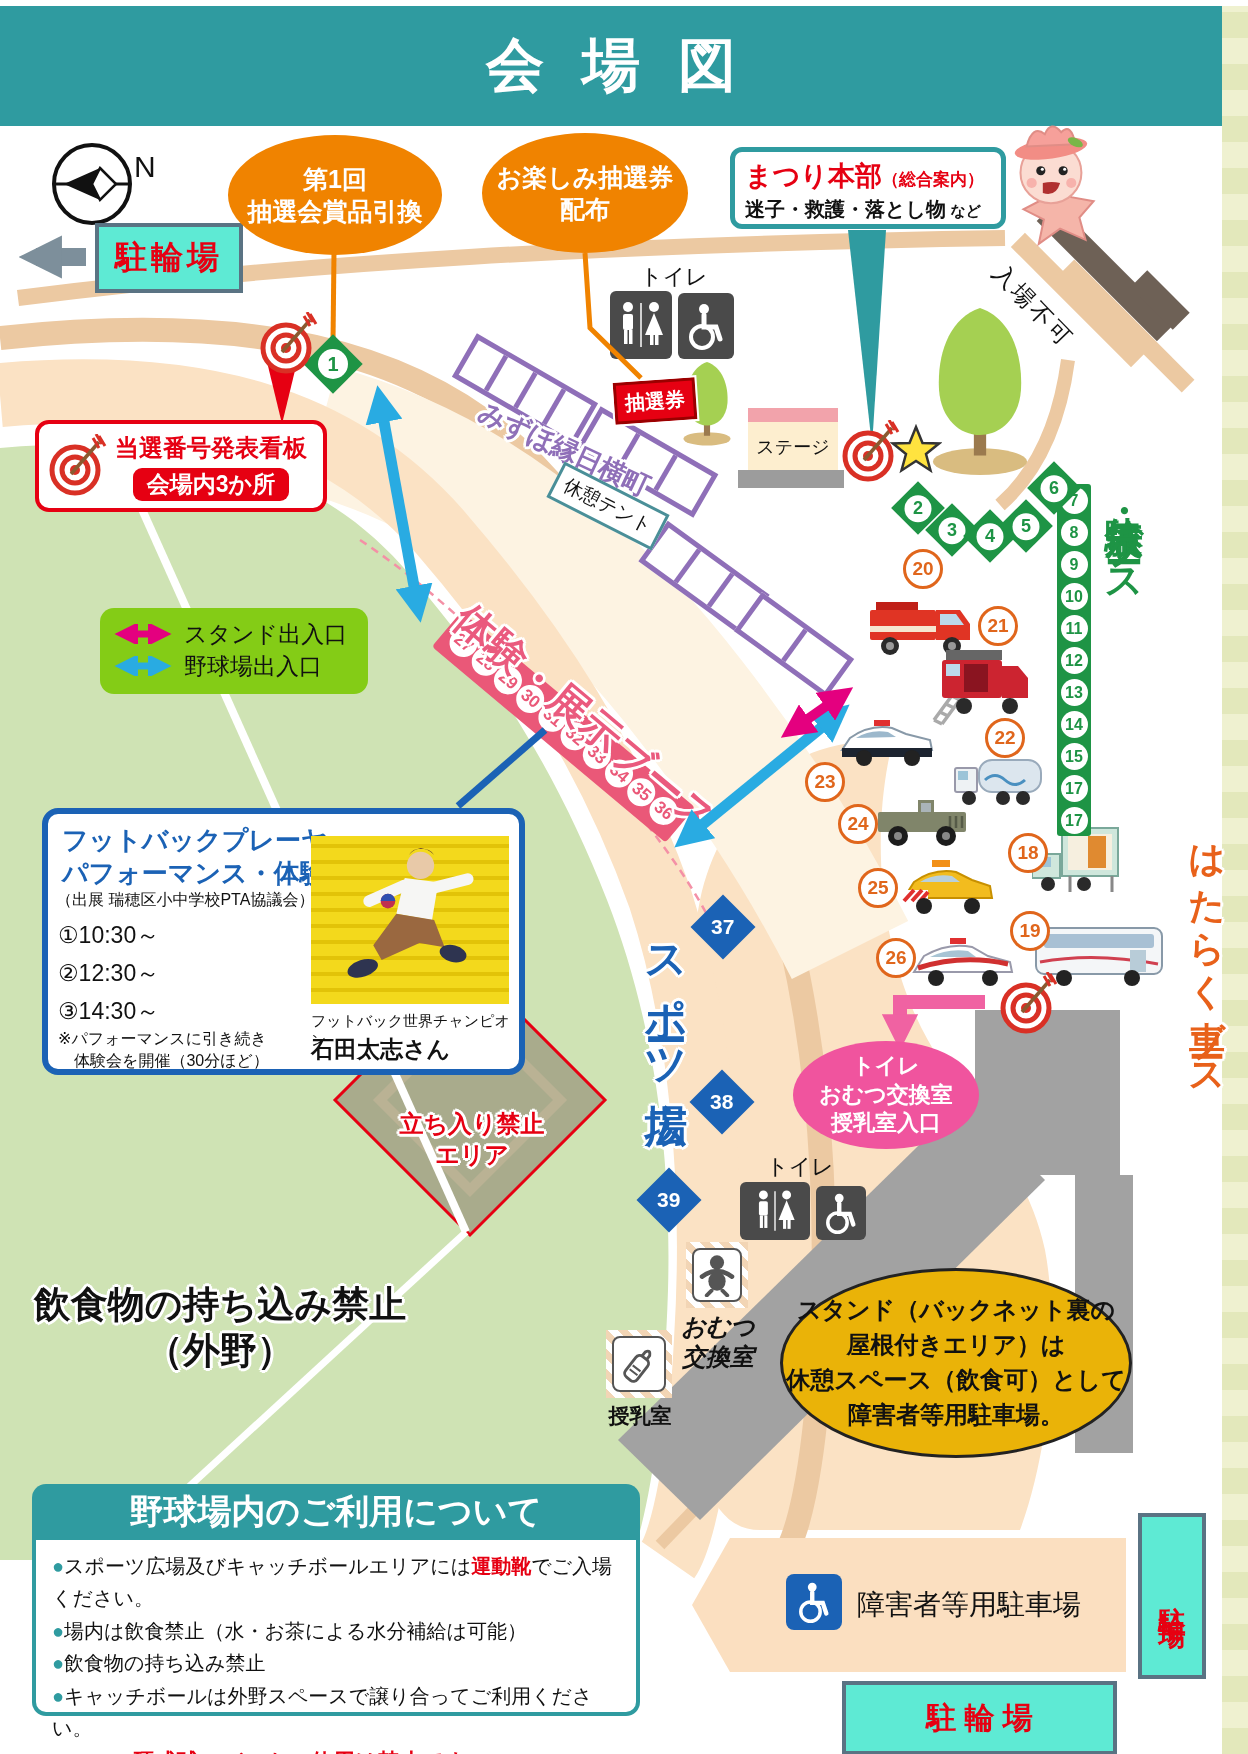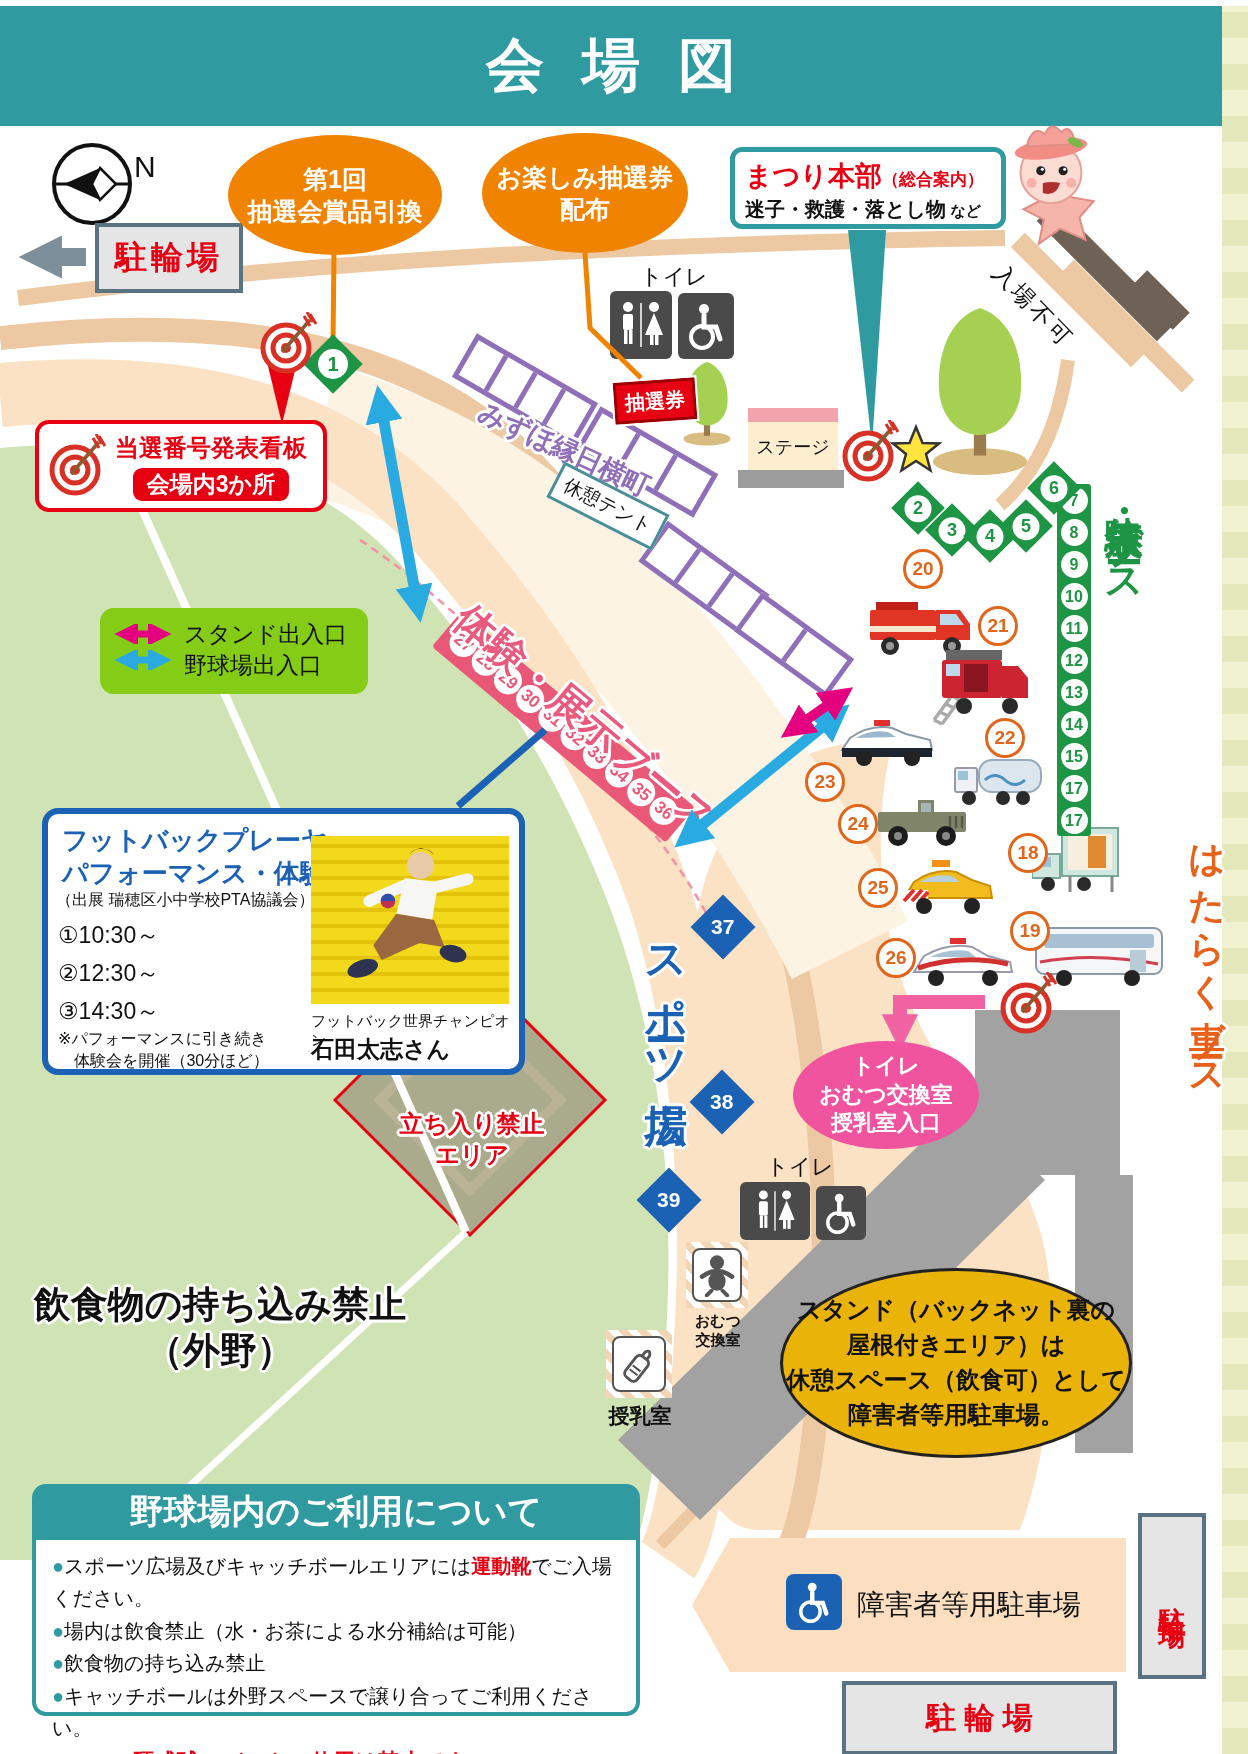--- a/index.html
+++ b/index.html
@@ -8,21 +8,21 @@
   .abs{position:absolute;}
   .c{text-align:center;}
   .ow{text-shadow:-2px -2px 0 #fff,2px -2px 0 #fff,-2px 2px 0 #fff,2px 2px 0 #fff,0 -3px 0 #fff,0 3px 0 #fff,-3px 0 0 #fff,3px 0 0 #fff;}
   .vtext{writing-mode:vertical-rl;text-orientation:upright;letter-spacing:2px;}
   
   #banner{left:0;top:6px;width:1222px;height:120px;background:#2f9ba0;display:flex;align-items:center;justify-content:center;z-index:5;}
   #banner h1{margin:0;color:#fff;font-size:58px;font-weight:bold;letter-spacing:38px;padding-left:38px;}
   #checker{left:1222px;top:6px;width:26px;height:1748px;background-color:#eff1d0;
     background-image:repeating-linear-gradient(0deg,#e3e8bb 0 26px,rgba(0,0,0,0) 26px 52px);z-index:1;}
   
-  .graybox{background:#e5e5e5;border:4px solid #5a7383;color:#e60012;font-weight:bold;display:flex;align-items:center;justify-content:center;}
+  .graybox{background:#5eead4;border:4px solid #5a7383;color:#e60012;font-weight:bold;display:flex;align-items:center;justify-content:center;}
   .oval{background:#f08300;border-radius:50%;color:#fff;font-weight:bold;display:flex;flex-direction:column;align-items:center;justify-content:center;z-index:50;}
   .diamond{transform:rotate(45deg);display:flex;align-items:center;justify-content:center;z-index:45;}
   .diamond .in{transform:rotate(-45deg);display:flex;align-items:center;justify-content:center;}
   .gdia{background:#1e9445;}
   .bdia{background:#1b62b5;}
   .wcirc{background:#fff;border-radius:50%;display:flex;align-items:center;justify-content:center;font-weight:bold;}
   .olabel{background:#fff;border:3px solid #e0661c;color:#e0661c;border-radius:50%;width:34px;height:34px;display:flex;align-items:center;justify-content:center;font-weight:bold;font-size:19px;z-index:46;}
   .booth{background:#fff;border:5px solid #8f6fb8;display:flex;z-index:12;}
   .booth .cell{flex:1;border-right:5px solid #8f6fb8;}
   .booth .cell:last-child{border-right:none;}
@@ -305,21 +305,21 @@
     <span style="font-size:19px;color:#111;">休憩テント</span>
   </div>
 
   <div class="abs z50" style="left:100px;top:608px;width:268px;height:86px;background:#84cc16;border-radius:14px;padding:10px 12px;box-sizing:border-box;">
     <div style="display:flex;align-items:center;height:32px;">
       <svg width="62" height="20" viewBox="0 0 62 20">
           <line x1="12" y1="10" x2="50" y2="10" stroke="#e4007f" stroke-width="7" marker-start="url(#mPink)" marker-end="url(#mPink)"></line>
         </svg>
       <span style="font-size:23px;color:#111;margin-left:10px;">スタンド出入口</span>
     </div>
-    <div style="display:flex;align-items:flex-start;height:32px;">
+    <div style="display:flex;align-items:center;height:32px;">
       <svg width="62" height="20" viewBox="0 0 62 20">
           <line x1="12" y1="10" x2="50" y2="10" stroke="#29abe2" stroke-width="7" marker-start="url(#mBlue)" marker-end="url(#mBlue)"></line>
         </svg>
       <span style="font-size:23px;color:#111;margin-left:10px;">野球場出入口</span>
     </div>
   </div>
 
   <div class="abs" style="left:411px;top:704px;width:305px;height:46px;background:#ea5878;border-radius:4px;transform:rotate(40deg);z-index:16;">
     <div class="abs wcirc" style="left:8px;top:9px;width:28px;height:28px;color:#ea5878;font-size:17px;">
         <span>27</span>
@@ -601,21 +601,21 @@
   <div class="abs hatch" style="left:686px;top:1242px;width:62px;height:66px;box-sizing:border-box;">
     <div class="inwhite">
       <svg width="40" height="44" viewBox="0 0 50 56">
           <circle cx="25" cy="12" r="9" fill="#555"></circle>
           <path d="M6,30 Q25,16 44,30" stroke="#555" stroke-width="6" fill="none" stroke-linecap="round"></path>
           <ellipse cx="25" cy="36" rx="11" ry="12" fill="#555"></ellipse>
           <path d="M18,48 L12,54 M32,48 L38,54" stroke="#555" stroke-width="5" stroke-linecap="round"></path>
         </svg>
     </div>
   </div>
-  <div class="abs c" style="left:672px;top:1312px;width:92px;font-size:15px;font-weight:bold;color:#111;line-height:1.25;z-index:20;">
+  <div class="abs c" style="left:672px;top:1312px;width:92px;font-size:24px;font-weight:bold;color:#111;line-height:1.25;z-index:20;font-style:italic;">
     <div>おむつ</div>
     <div>交換室</div>
   </div>
 
   <div class="abs hatch" style="left:606px;top:1330px;width:66px;height:68px;box-sizing:border-box;">
     <div class="inwhite">
       <svg width="42" height="46" viewBox="0 0 50 56">
           <g transform="rotate(38 25 28)">
             <rect x="17" y="18" width="18" height="32" rx="6" fill="#fff" stroke="#555" stroke-width="3.5"></rect>
             <path d="M22,18 L22,12 Q25,5 29,12 L29,18" fill="none" stroke="#555" stroke-width="3.5"></path>

